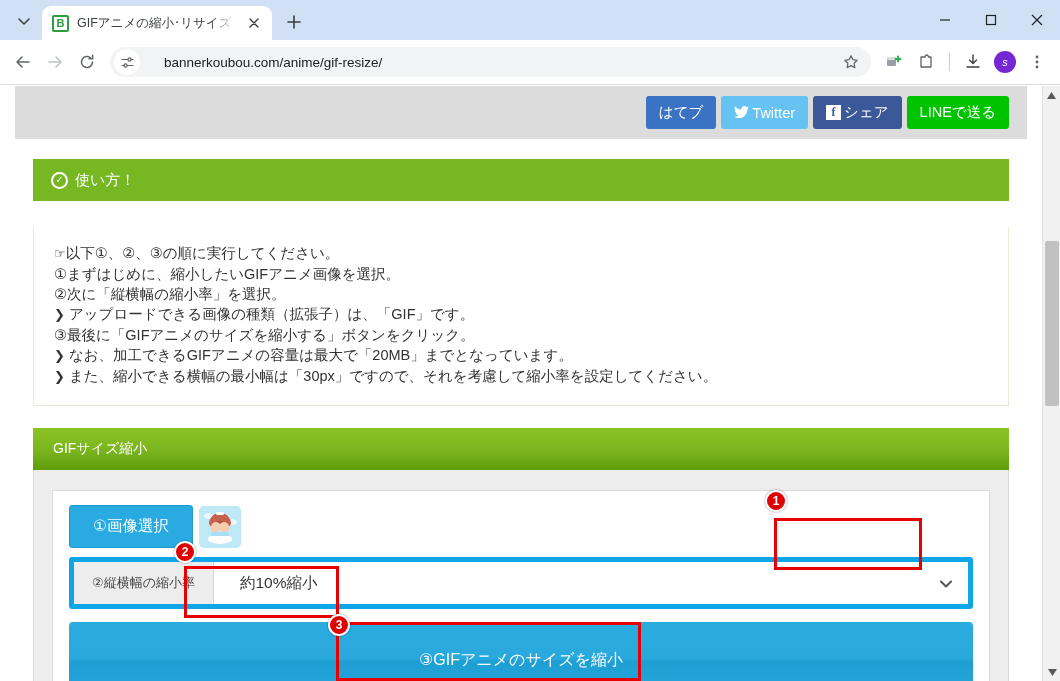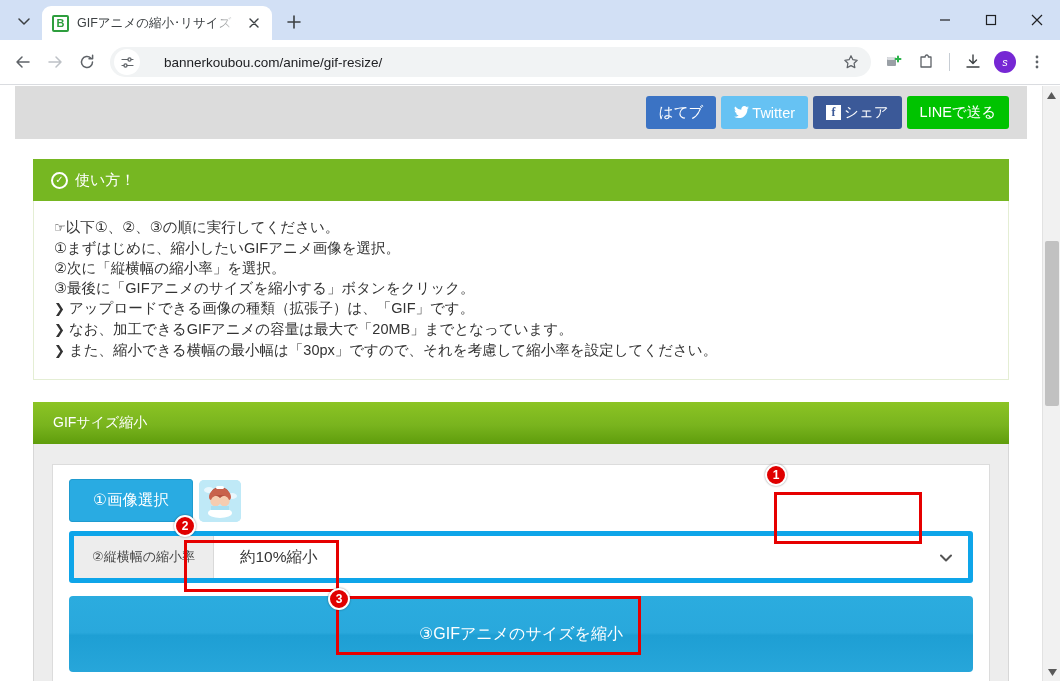--- a/index.html
+++ b/index.html
@@ -125,21 +125,21 @@
     font-size: 14px; padding-left: 20px;
   }
   .check-icon {
     width: 17px; height: 17px; border-radius: 50%;
     border: 2px solid #fff; display: flex;
     align-items: center; justify-content: center;
     font-size: 10px; line-height: 1; flex: 0 0 auto;
   }
   .panel-body {
     border: 1px solid #e4eed4; border-top: none;
-    background: #fff; padding: 16px 20px 18px 20px;
+    background: #fff; padding: 16px 20px 18px 20px; margin-top: 26px;
   }
   .howto-line {
     font-size: 14.5px; color: #333; line-height: 20px;
     white-space: nowrap;
   }
   .arrow-g { color: #333; font-size: 13px; }
 
   
   .toolpanel { margin-top: 22px; }
   .toolbody {
@@ -363,24 +363,24 @@
             <div class="howto-line">
               <span class="arrow-g">☞</span><span>以下①、②、③の順に実行してください。</span>
             </div>
             <div class="howto-line">
               <span>①まずはじめに、縮小したいGIFアニメ画像を選択。</span>
             </div>
             <div class="howto-line">
               <span>②次に「縦横幅の縮小率」を選択。</span>
             </div>
             <div class="howto-line">
+              <span class="arrow-g">❯</span> <span>アップロードできる画像の種類（拡張子）は、「GIF」です。</span>
+            </div>
+            <div class="howto-line">
               <span>③最後に「GIFアニメのサイズを縮小する」ボタンをクリック。</span>
-            </div>
-            <div class="howto-line">
-              <span class="arrow-g">❯</span> <span>アップロードできる画像の種類（拡張子）は、「GIF」です。</span>
             </div>
             <div class="howto-line">
               <span class="arrow-g">❯</span> <span>なお、加工できるGIFアニメの容量は最大で「20MB」までとなっています。</span>
             </div>
             <div class="howto-line">
               <span class="arrow-g">❯</span> <span>また、縮小できる横幅の最小幅は「30px」ですので、それを考慮して縮小率を設定してください。</span>
             </div>
           </div>
         </div>
 

